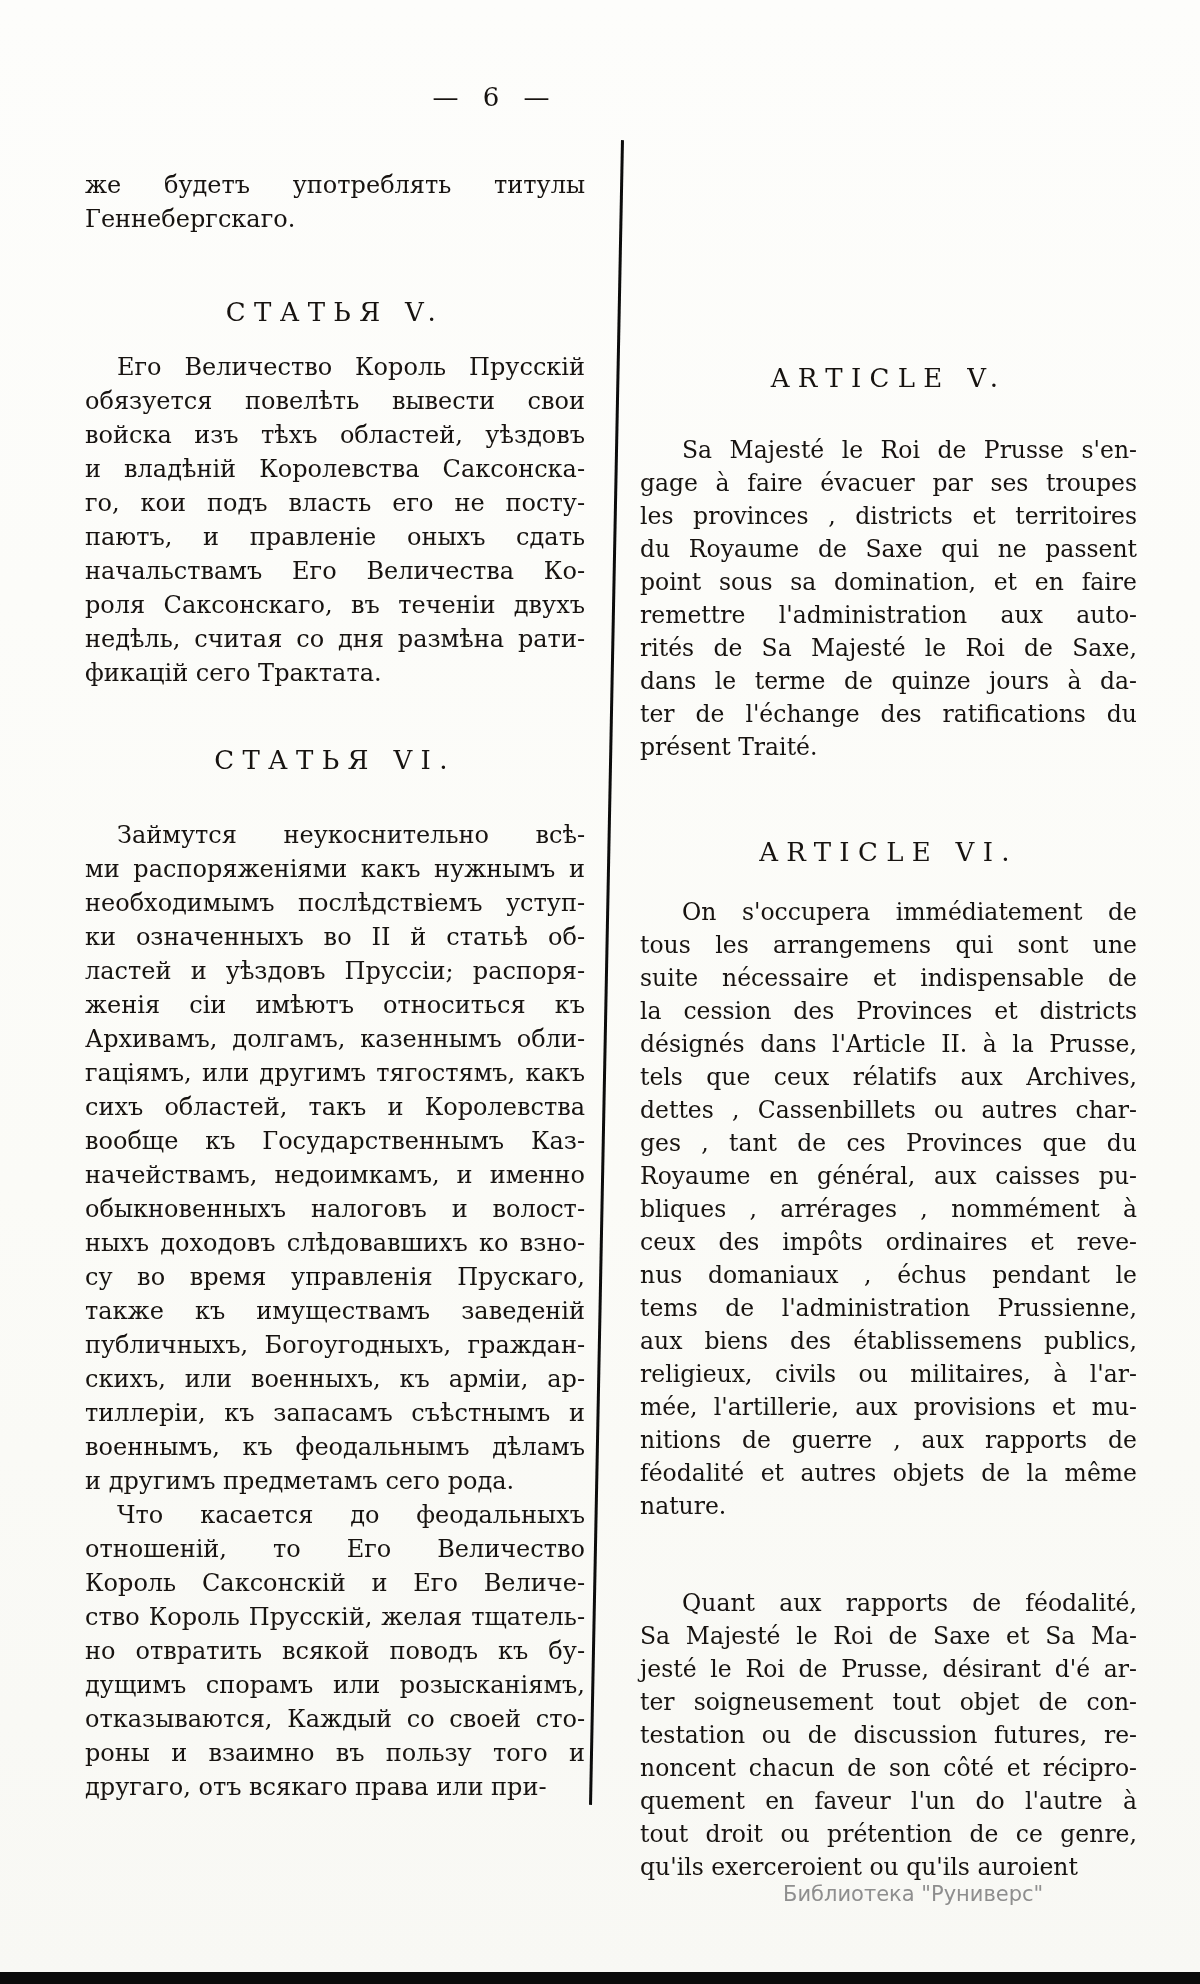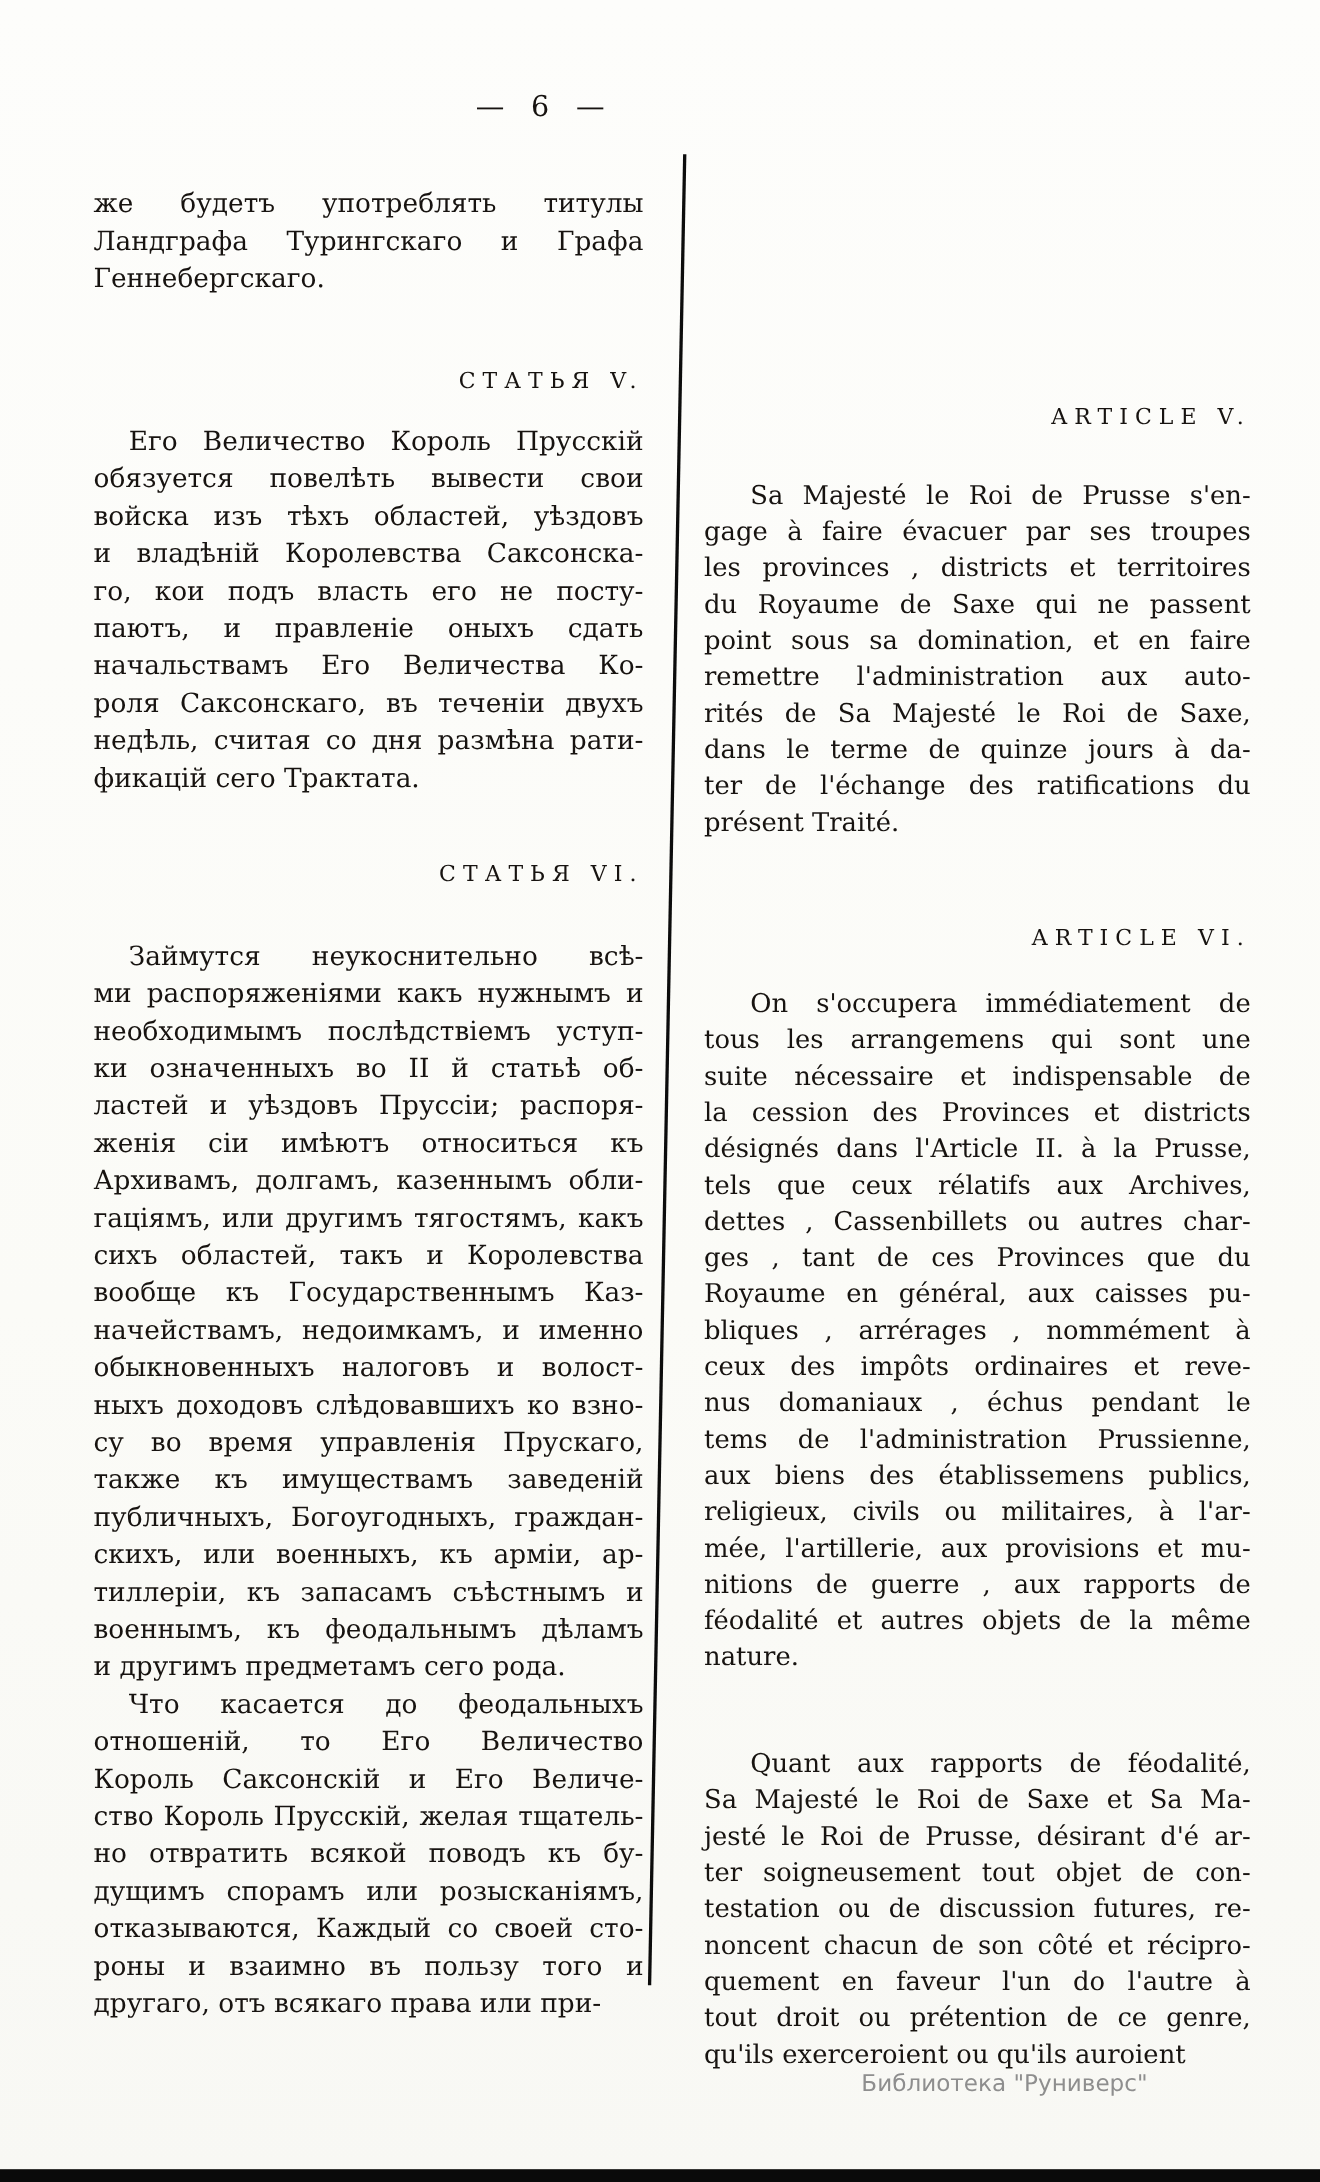--- a/index.html
+++ b/index.html
@@ -24,22 +24,22 @@
     position: absolute;
     left: 605px; top: 140px;
     width: 3px; height: 1665px;
     background: #0c0c0c;
     transform: rotate(1.1deg);
   }
   .col { position: absolute; }
   .col-left  { left: 85px;  top: 168px; width: 500px; font-size: 24px;   line-height: 34px; }
   .col-right { left: 640px; top: 360px; width: 497px; font-size: 23.5px; line-height: 33px; }
   .article-heading {
-    text-align: right;
-    font-size: 20px;
+    text-align: center;
+    font-size: 26px;
     line-height: 36px;
     letter-spacing: 0.32em;
     white-space: nowrap;
   }
   .line { text-align: justify; text-align-last: justify; }
   .para .line:last-child { text-align-last: left; }
   .para.indent .line:first-child { text-indent: 32px; }
   .col-right .para.indent .line:first-child { text-indent: 42px; }
 
   
@@ -73,21 +73,20 @@
 
 <div class="page">
 
   <div class="page-number">— 6 —</div>
 
   <div class="divider"></div>
 
   <div class="col col-left">
     <div class="para">
         <div class="line">же будетъ употреблять титулы</div>
-        <div class="line">Ландграфа Турингскаго и Графа</div>
         <div class="line">Геннебергскаго.</div>
       </div>
 
     <div class="article-heading lc-h5">СТАТЬЯ V.</div>
 
     <div class="para indent lc-p5">
         <div class="line">Его Величество Король Прусскій</div>
         <div class="line">обязуется повелѣть вывести свои</div>
         <div class="line">войска изъ тѣхъ областей, уѣздовъ</div>
         <div class="line">и владѣній Королевства Саксонска-</div>

